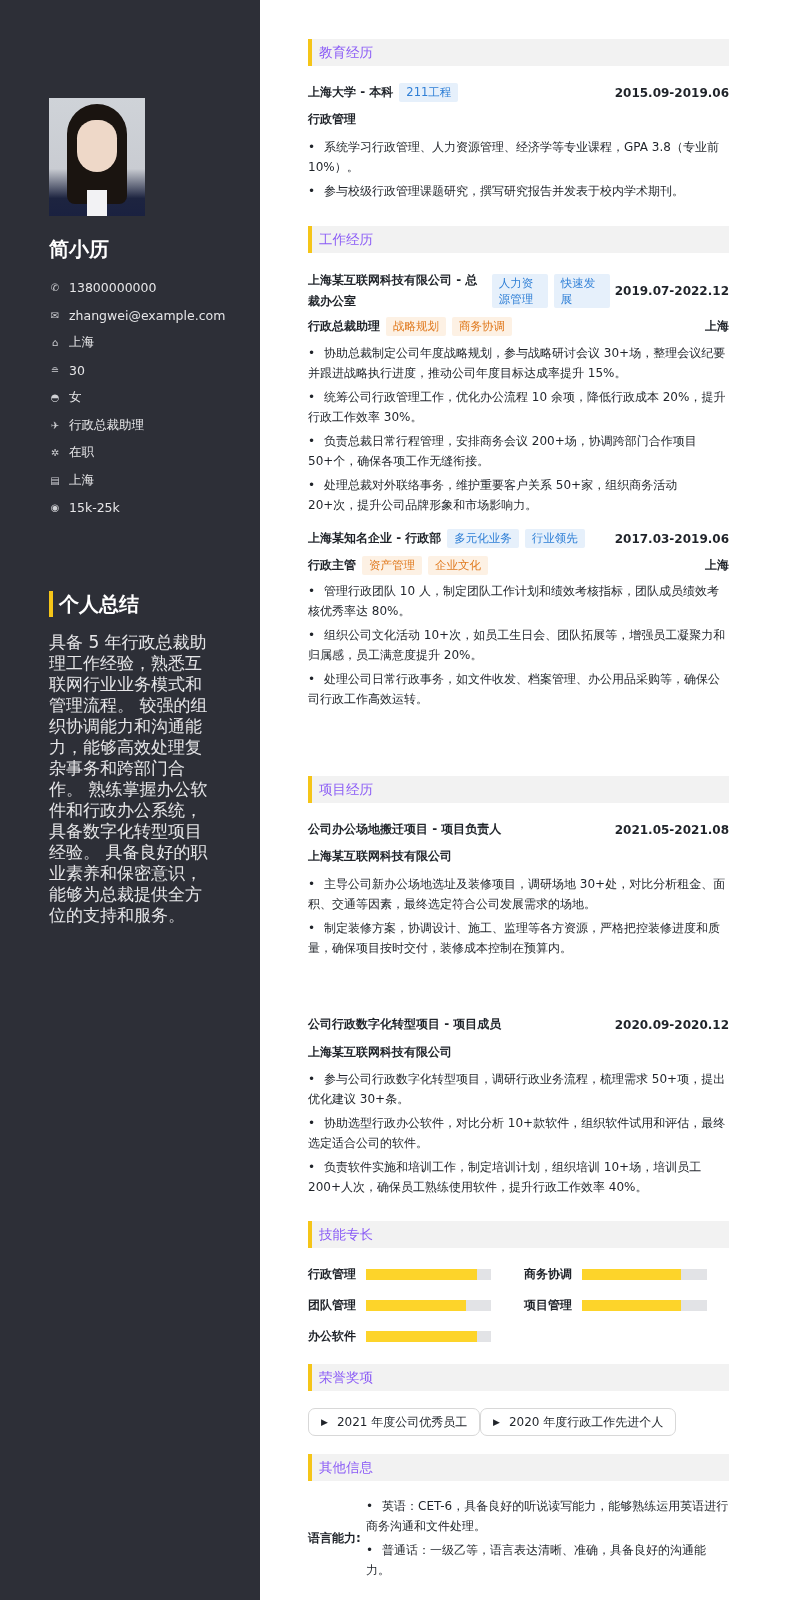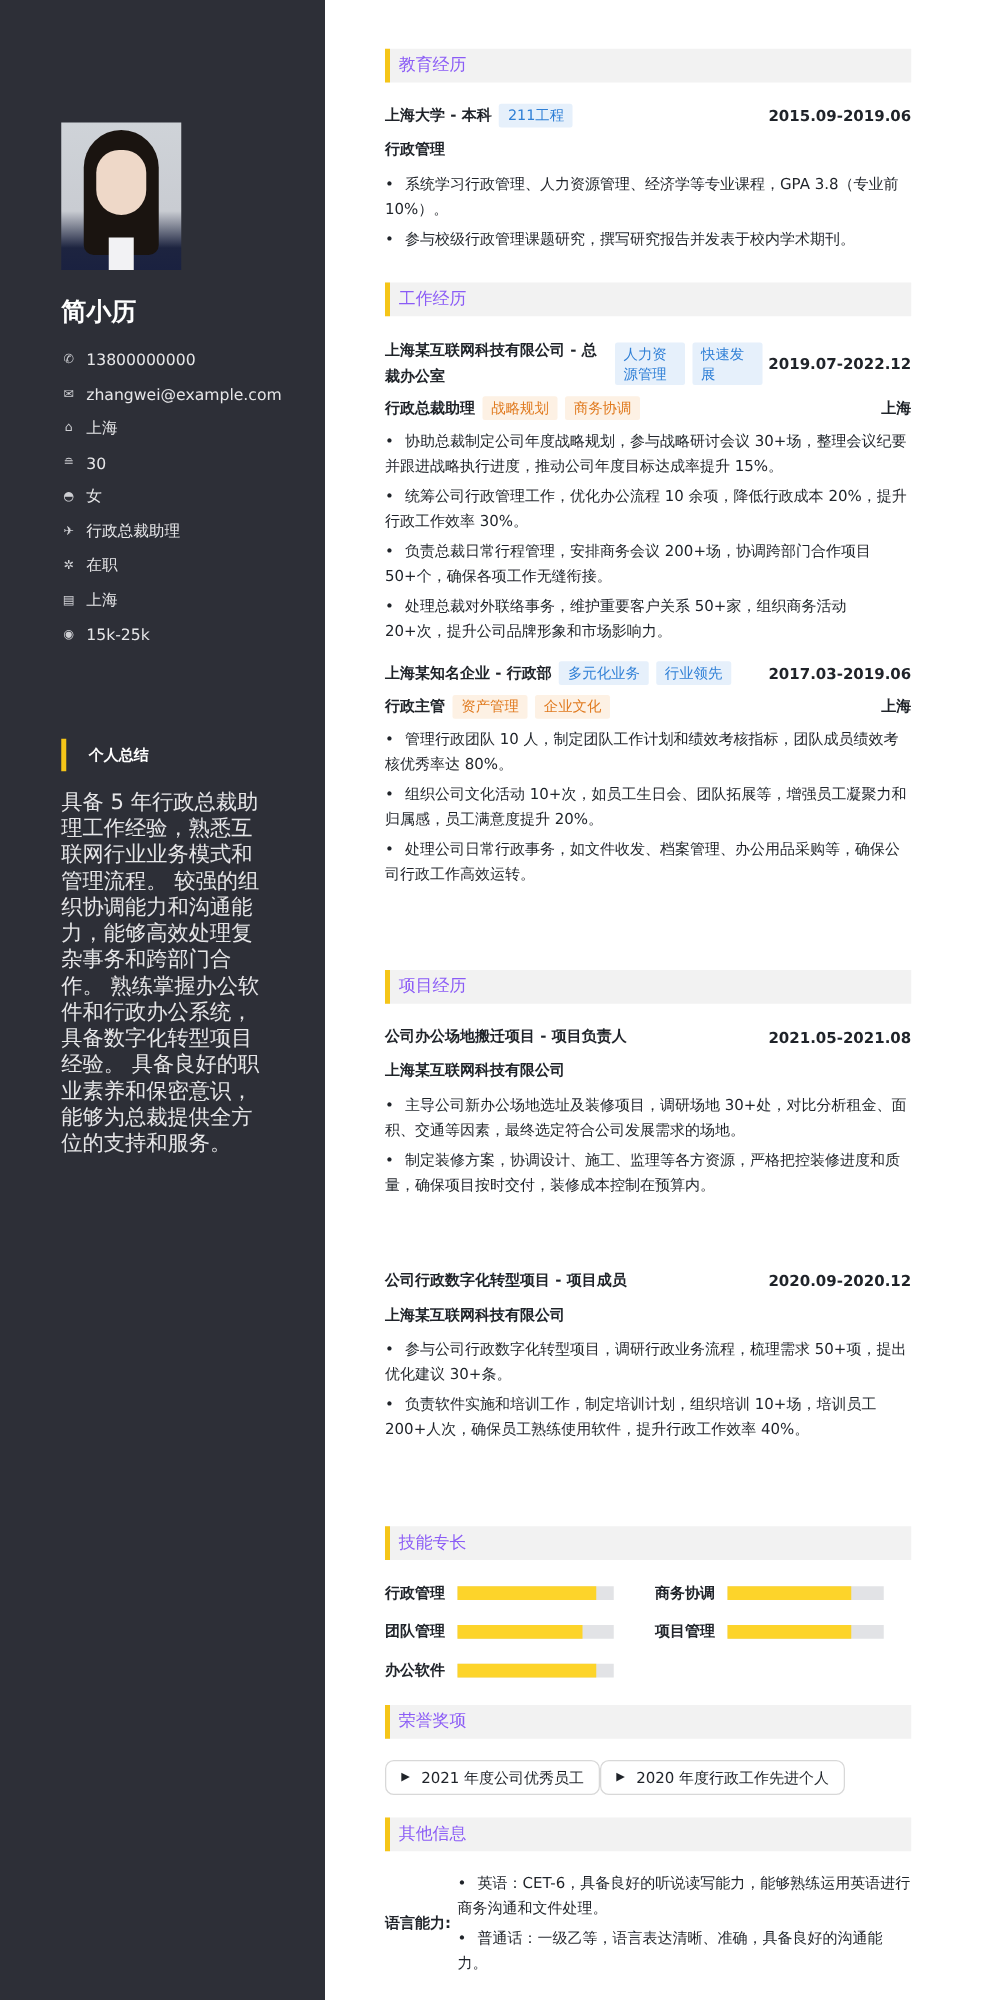--- a/index.html
+++ b/index.html
@@ -6,21 +6,21 @@
 body{width:794px;height:1600px;font-family:"DejaVu Sans","Liberation Sans",sans-serif;background:#fff;position:relative;overflow:hidden;color:#1f2329}
 .sidebar{position:absolute;left:0;top:0;width:260px;height:1600px;background:#2d2f37;color:#e8e8ea}
 .photo{position:absolute;left:49px;top:98px;width:96px;height:118px;background:linear-gradient(180deg,#cfd3d8 0%,#c9ccd2 60%,#1d2440 85%,#1a2140 100%);overflow:hidden}
 .photo .hair{position:absolute;left:18px;top:6px;width:60px;height:100px;border-radius:30px 30px 8px 8px;background:#1a1410}
 .photo .face{position:absolute;left:28px;top:22px;width:40px;height:52px;border-radius:20px 20px 22px 22px;background:#eed8c8}
 .photo .collar{position:absolute;left:38px;top:92px;width:20px;height:26px;background:#f2f2f4}
 .name{position:absolute;left:49px;top:236px;font-size:20px;font-weight:bold;color:#fff}
 .info{position:absolute;left:49px;top:274px;list-style:none}
 .info li{display:flex;align-items:center;height:27.5px;font-size:12.5px;color:#e6e6e8}
 .info .ic{width:12px;height:12px;margin-right:8px;display:inline-flex;align-items:center;justify-content:center;font-size:10px;color:#cfd0d4}
-.sum-title{position:absolute;left:49px;top:591px;height:26px;border-left:4px solid #f5c518;padding-left:18px;font-size:12px;font-weight:bold;color:#fff;line-height:26px}
+.sum-title{position:absolute;left:49px;top:591px;height:26px;border-left:4px solid #f5c518;padding-left:6px;font-size:20px;font-weight:bold;color:#fff;line-height:26px}
 .sum-text{position:absolute;left:49px;top:632px;width:165px;font-size:17px;line-height:21px;color:#e6e6e8}
 .main{position:absolute;left:308px;top:0;width:421px}
 .sec{position:absolute;left:0;width:421px;height:27px;background:#f2f2f2;border-left:4px solid #f5c518;padding-left:7px;font-size:13.5px;font-weight:normal;line-height:27px;color:#8b5cf6}
 .row{position:absolute;left:0;width:421px;display:flex;align-items:center;justify-content:space-between;font-size:12px}
 .b{font-weight:bold}
 .tag{display:inline-block;padding:1px 7px;font-size:11.5px;border-radius:2px;margin-left:6px;line-height:17px}
 .tag.blue{background:#e6f0fb;color:#2f7fd6}
 .tag.orange{background:#fdf1e4;color:#e07a1f}
 .ul{position:absolute;left:0;width:421px;list-style:none;font-size:12px;line-height:20px;color:#1f2329}
 .ul li{margin-bottom:4px;text-indent:0}
@@ -140,20 +140,21 @@
     <li>主导公司新办公场地选址及装修项目，调研场地 30+处，对比分析租金、面积、交通等因素，最终选定符合公司发展需求的场地。</li>
     <li>制定装修方案，协调设计、施工、监理等各方资源，严格把控装修进度和质量，确保项目按时交付，装修成本控制在预算内。</li>
   </ul>
   <div class="row" style="top:1016px">
     <span class="b">公司行政数字化转型项目 - 项目成员</span>
     <span class="b">2020.09-2020.12</span>
   </div>
   <div class="row b" style="top:1044px">上海某互联网科技有限公司</div>
   <ul class="ul" style="top:1069px">
     <li>参与公司行政数字化转型项目，调研行政业务流程，梳理需求 50+项，提出优化建议 30+条。</li>
+    <li>协助选型行政办公软件，对比分析 10+款软件，组织软件试用和评估，最终选定适合公司的软件。</li>
     <li>负责软件实施和培训工作，制定培训计划，组织培训 10+场，培训员工 200+人次，确保员工熟练使用软件，提升行政工作效率 40%。</li>
   </ul>
 
   <div class="sec" style="top:1221px">技能专长</div>
   <div class="skill" style="left:0;top:1266px">
       <span>行政管理</span>
       <div class="track">
         <div class="fill" style="width:89%"></div>
       </div>
     </div>

